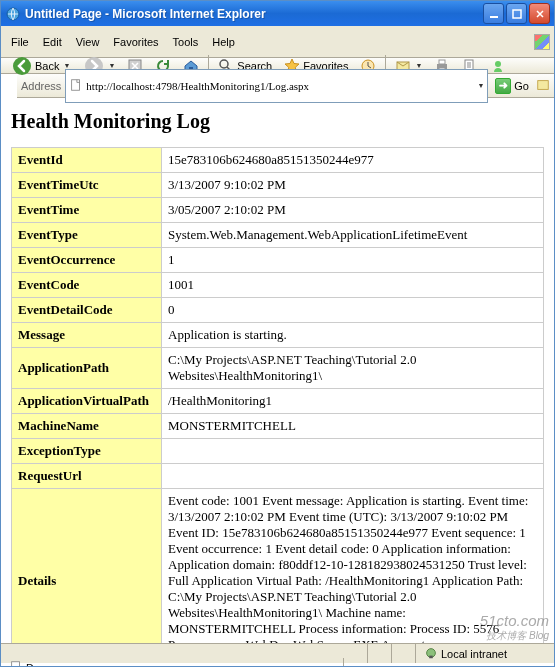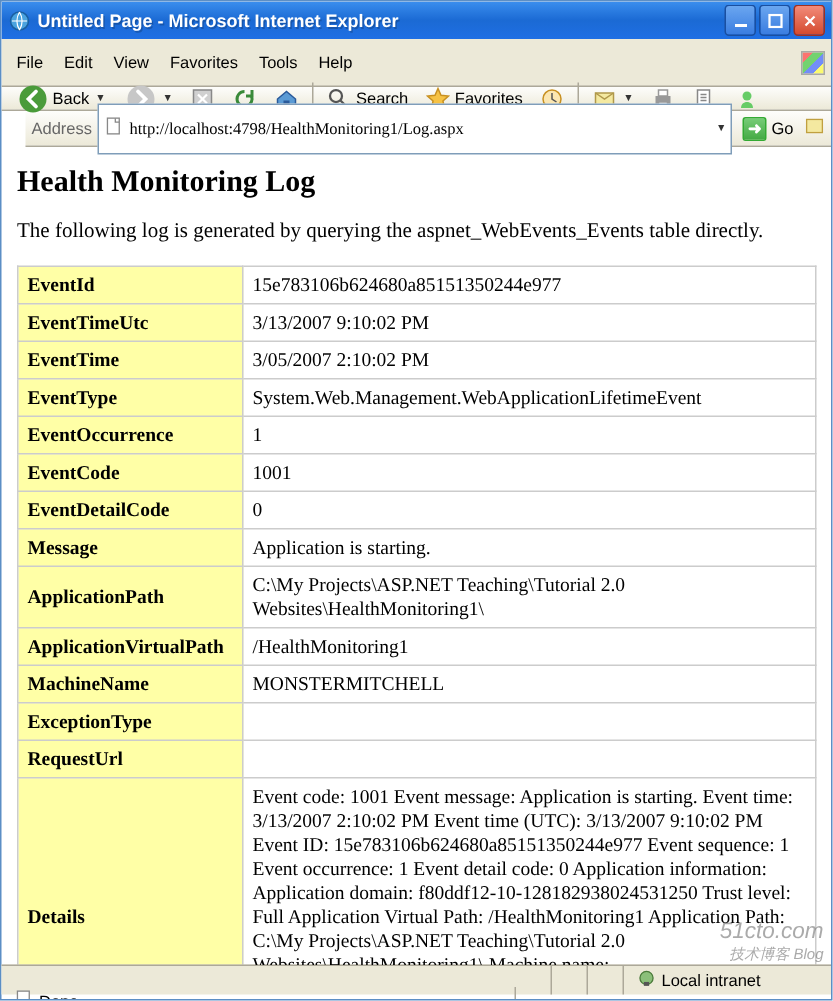--- a/index.html
+++ b/index.html
@@ -210,21 +210,20 @@
     <span class="go-sq">➜</span>
     <span>Go</span>
   </div>
   <span><svg width="14" height="14" viewBox="0 0 16 16">
         <rect x="2" y="3" width="12" height="10" fill="#f4e9a0" stroke="#c0a040"></rect>
       </svg></span>
 </div>
 
 <div class="content">
   <h1>Health Monitoring Log</h1>
-  <p class="intro">The following log is generated by querying the aspnet_WebEvents_Events table directly.</p>
   <table class="log-table">
       <tbody id="log-body">
         <tr>
           <td class="k">EventId</td>
           <td class="v">15e783106b624680a85151350244e977</td>
         </tr>
         <tr>
           <td class="k">EventTimeUtc</td>
           <td class="v">3/13/2007 9:10:02 PM</td>
         </tr>

